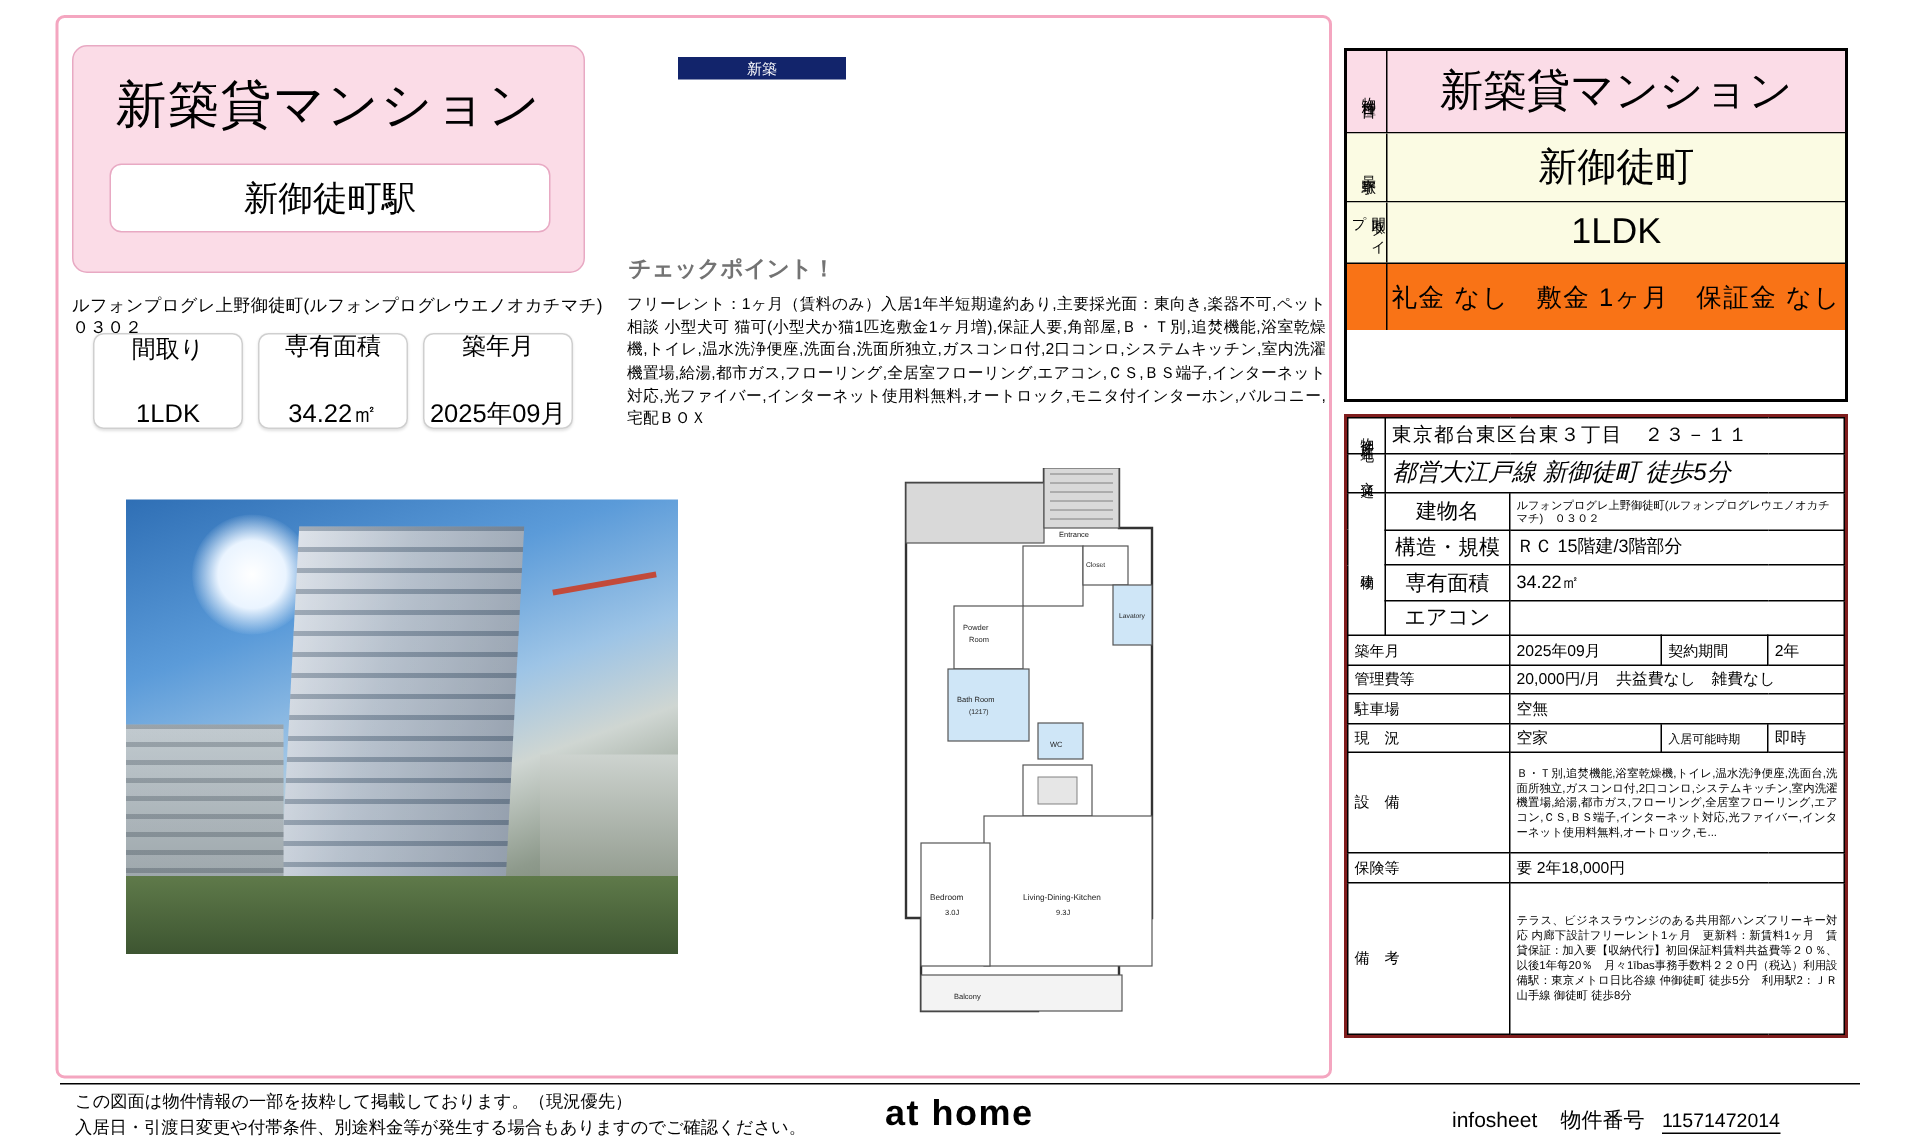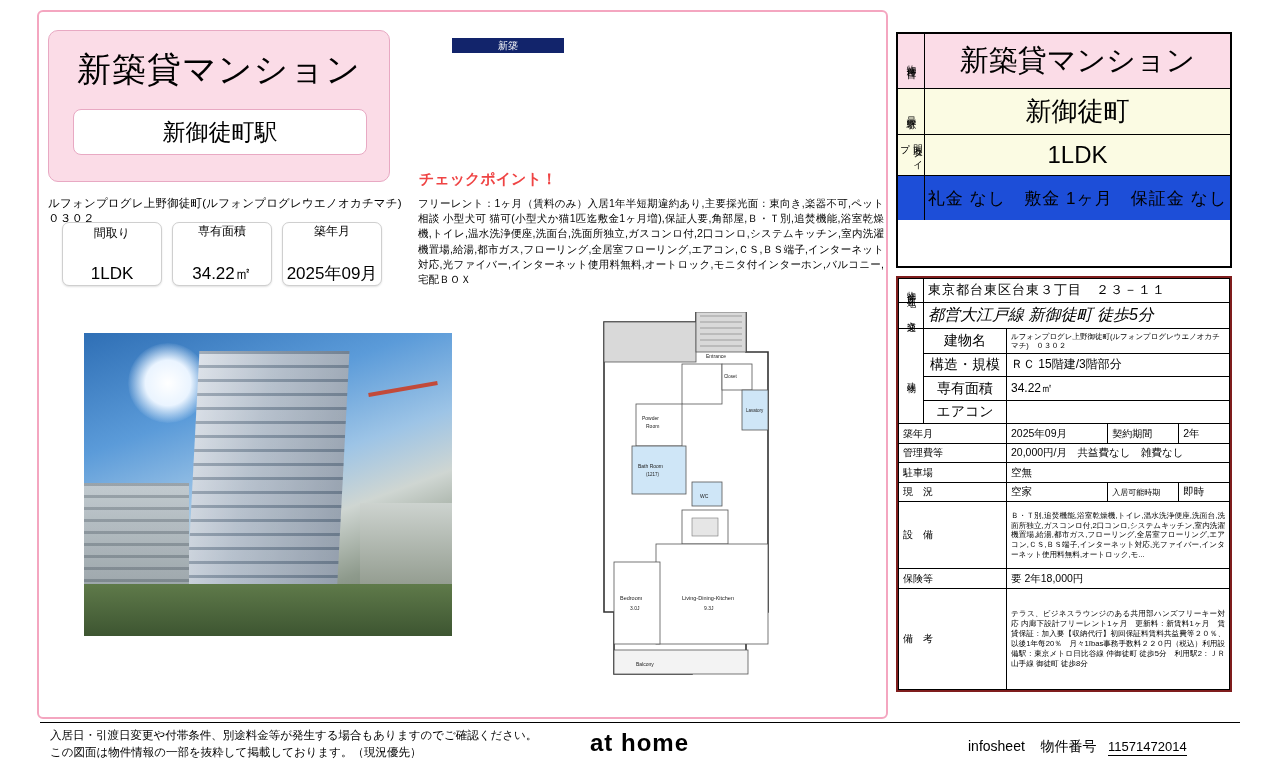--- a/index.html
+++ b/index.html
@@ -35,21 +35,21 @@
     font-size:11.5px;letter-spacing:0.2px;
   }
 
   .spec-row{position:absolute;left:62px;top:222px;width:330px;height:62px;}
   .spec-box{
     position:absolute;top:0;width:98px;height:62px;background:#fff;
     border:1px solid #cfcfcf;border-radius:7px;
     box-shadow:0 1px 2px rgba(0,0,0,.12);
     display:flex;flex-direction:column;align-items:center;justify-content:center;
   }
-  .spec-box .lbl{font-size:12px;margin-bottom:22px;}
+  .spec-box .lbl{font-size:16px;margin-bottom:22px;}
   .spec-box .val{font-size:17px;}
   .sb1{left:0px;} .sb2{left:110px;} .sb3{left:220px;}
 
   
   .photo{
     position:absolute;left:84px;top:333px;width:368px;height:303px;
     background:linear-gradient(160deg,#2f6fb5 0%,#5b9bd9 28%,#9dc4e6 48%,#cfd6d2 62%,#8e9a8c 78%,#5d6b55 100%);
     overflow:hidden;border:0;
   }
   .ph-sun{position:absolute;left:44px;top:10px;width:80px;height:80px;border-radius:50%;
@@ -63,21 +63,21 @@
     background:linear-gradient(180deg,#b9c3c9,#7c878c);}
   .ph-left:before{content:"";position:absolute;inset:0;
     background:repeating-linear-gradient(to bottom,rgba(80,90,100,.30) 0 3px,rgba(255,255,255,.12) 3px 12px);}
   .ph-right{position:absolute;right:0;top:170px;width:92px;height:135px;
     background:linear-gradient(180deg,#cdd3cf,#6f7a68);}
   .ph-green{position:absolute;left:0;bottom:0;width:368px;height:52px;
     background:linear-gradient(180deg,#5f7a4a,#3d5531);}
   .ph-crane{position:absolute;right:14px;top:54px;width:70px;height:4px;background:#c24a3a;transform:rotate(-10deg);}
 
   
-  .cp-title{position:absolute;left:419px;top:170px;font-size:15px;font-weight:bold;color:#ef4444;}
+  .cp-title{position:absolute;left:419px;top:170px;font-size:15px;font-weight:bold;color:#737373;}
   .cp-body{position:absolute;left:418px;top:196px;width:466px;font-size:10.5px;line-height:1.45;
     letter-spacing:0.1px;text-align:justify;}
   .new-tag{position:absolute;left:452px;top:38px;width:112px;height:15px;background:#12246b;
     color:#fff;font-size:10px;display:flex;align-items:center;justify-content:center;}
 
   
   .plan{position:absolute;left:596px;top:312px;width:180px;height:372px;}
 
   .tbl-top{position:absolute;left:896px;top:32px;width:332px;height:232px;border:2px solid #000;}
   .ttrow{display:flex;border-bottom:1px solid #000;}
@@ -85,21 +85,21 @@
     font-size:9.5px;writing-mode:vertical-rl;text-orientation:upright;letter-spacing:2px;padding:2px 0;}
   .ttval{flex:1;display:flex;align-items:center;justify-content:center;}
   .r1{height:54px;background:#fbdce7;}
   .r1 .ttval{font-size:29px;}
   .r2{height:45px;background:#fbfbe3;}
   .r2 .ttval{font-size:26px;}
   .r3{height:40px;background:#fbfbe3;}
   .r3 .ttval{font-size:24px;}
   .r4{height:44px;background:#fbfbe3;}
   .r4 .ttval{font-size:25px;}
-  .r5{height:44px;background:#1d4ed8;border-bottom:none;}
+  .r5{height:44px;background:#f97316;border-bottom:none;}
   .r5 .ttval{font-size:17px;letter-spacing:1px;}
 
   .tbl-main{position:absolute;left:896px;top:276px;width:332px;height:412px;border:2px solid #7f1d1d;
     font-size:10.5px;}
   .tbl-main table{width:100%;height:100%;border-collapse:collapse;}
   .tbl-main td{border:1px solid #000;padding:2px 4px;vertical-align:middle;}
   .vlab{width:16px;text-align:center;font-size:9px;}
   .vlab span{writing-mode:vertical-rl;text-orientation:upright;letter-spacing:2px;display:inline-block;}
   .addr{font-size:13px;letter-spacing:1px;}
   .acc{font-size:16px;font-style:italic;}
@@ -289,22 +289,22 @@
       <tr>
         <td class="lab-cell" colspan="2">備　考</td>
         <td colspan="3" class="tiny" style="height:96px">テラス、ビジネスラウンジのある共用部ハンズフリーキー対応 内廊下設計フリーレント1ヶ月　更新料：新賃料1ヶ月　賃貸保証：加入要【収納代行】初回保証料賃料共益費等２０％、以後1年每20％　月々1ības事務手数料２２０円（税込）利用設備駅：東京メトロ日比谷線 仲御徒町 徒歩5分　利用駅2：ＪＲ山手線 御徒町 徒歩8分</td>
       </tr>
     </tbody>
       </table>
   </div>
 
   <div class="hr-bottom"></div>
   <div class="foot-left">
+    <div>この図面は物件情報の一部を抜粋して掲載しております。（現況優先）</div>
     <div>入居日・引渡日変更や付帯条件、別途料金等が発生する場合もありますのでご確認ください。</div>
-    <div>この図面は物件情報の一部を抜粋して掲載しております。（現況優先）</div>
   </div>
   <div class="athome">
     <span>at home</span>
   </div>
   <div class="foot-right">
     <span>infosheet</span>
     &nbsp;&nbsp;
     <span>物件番号</span>
     &nbsp;
     <span class="num">11571472014</span>

